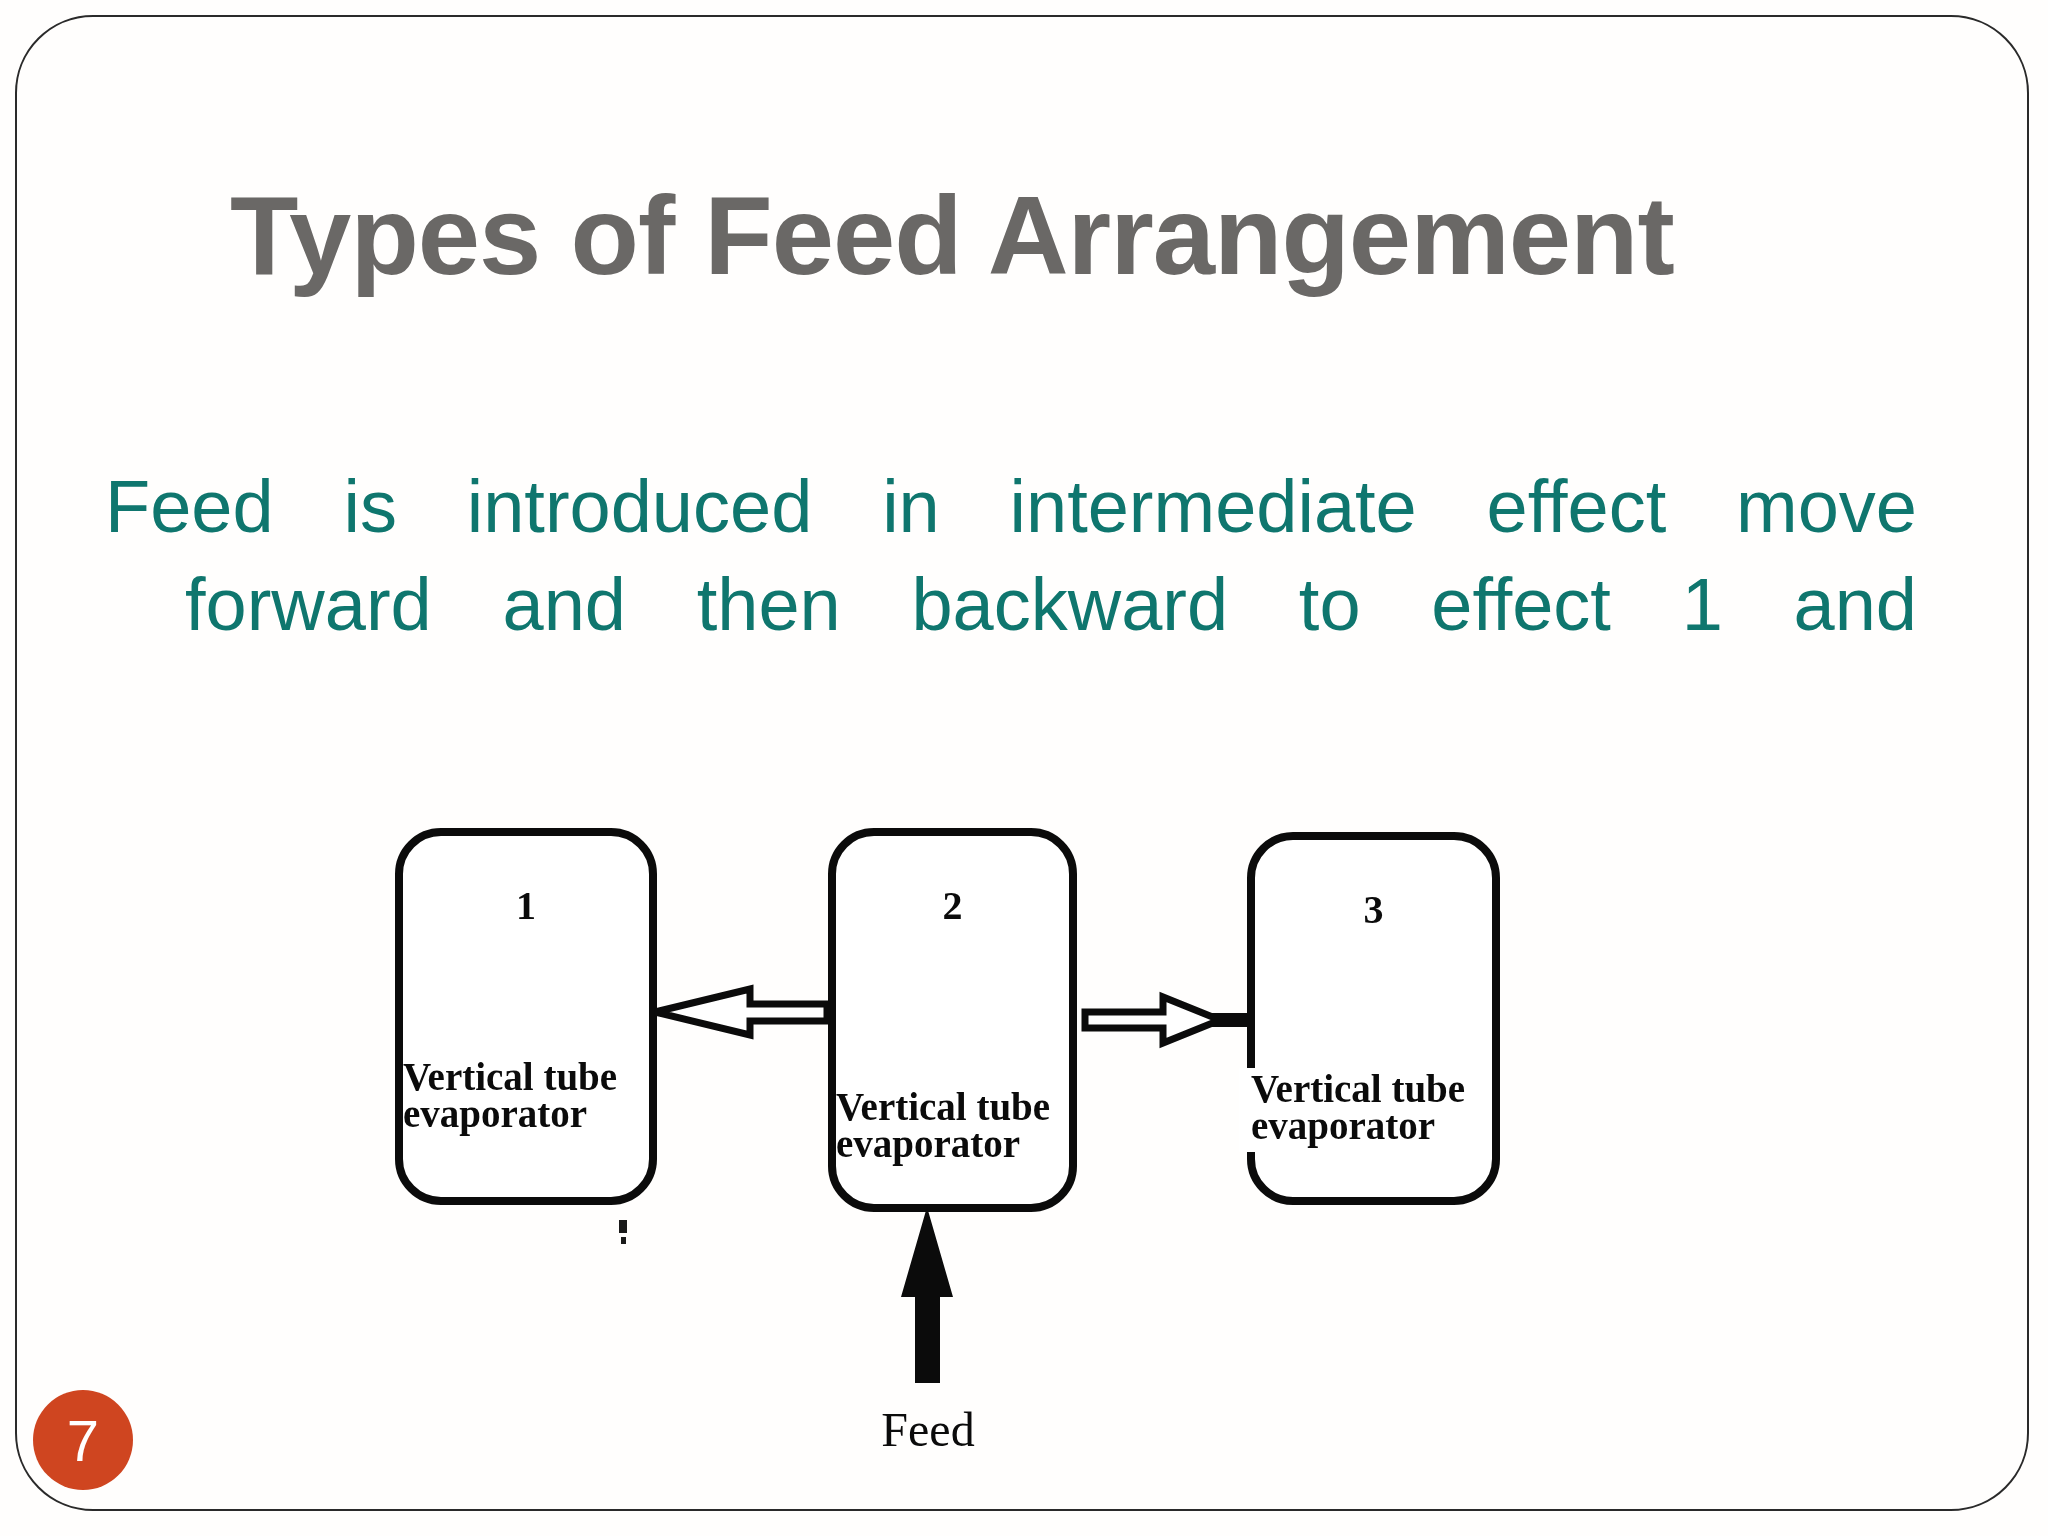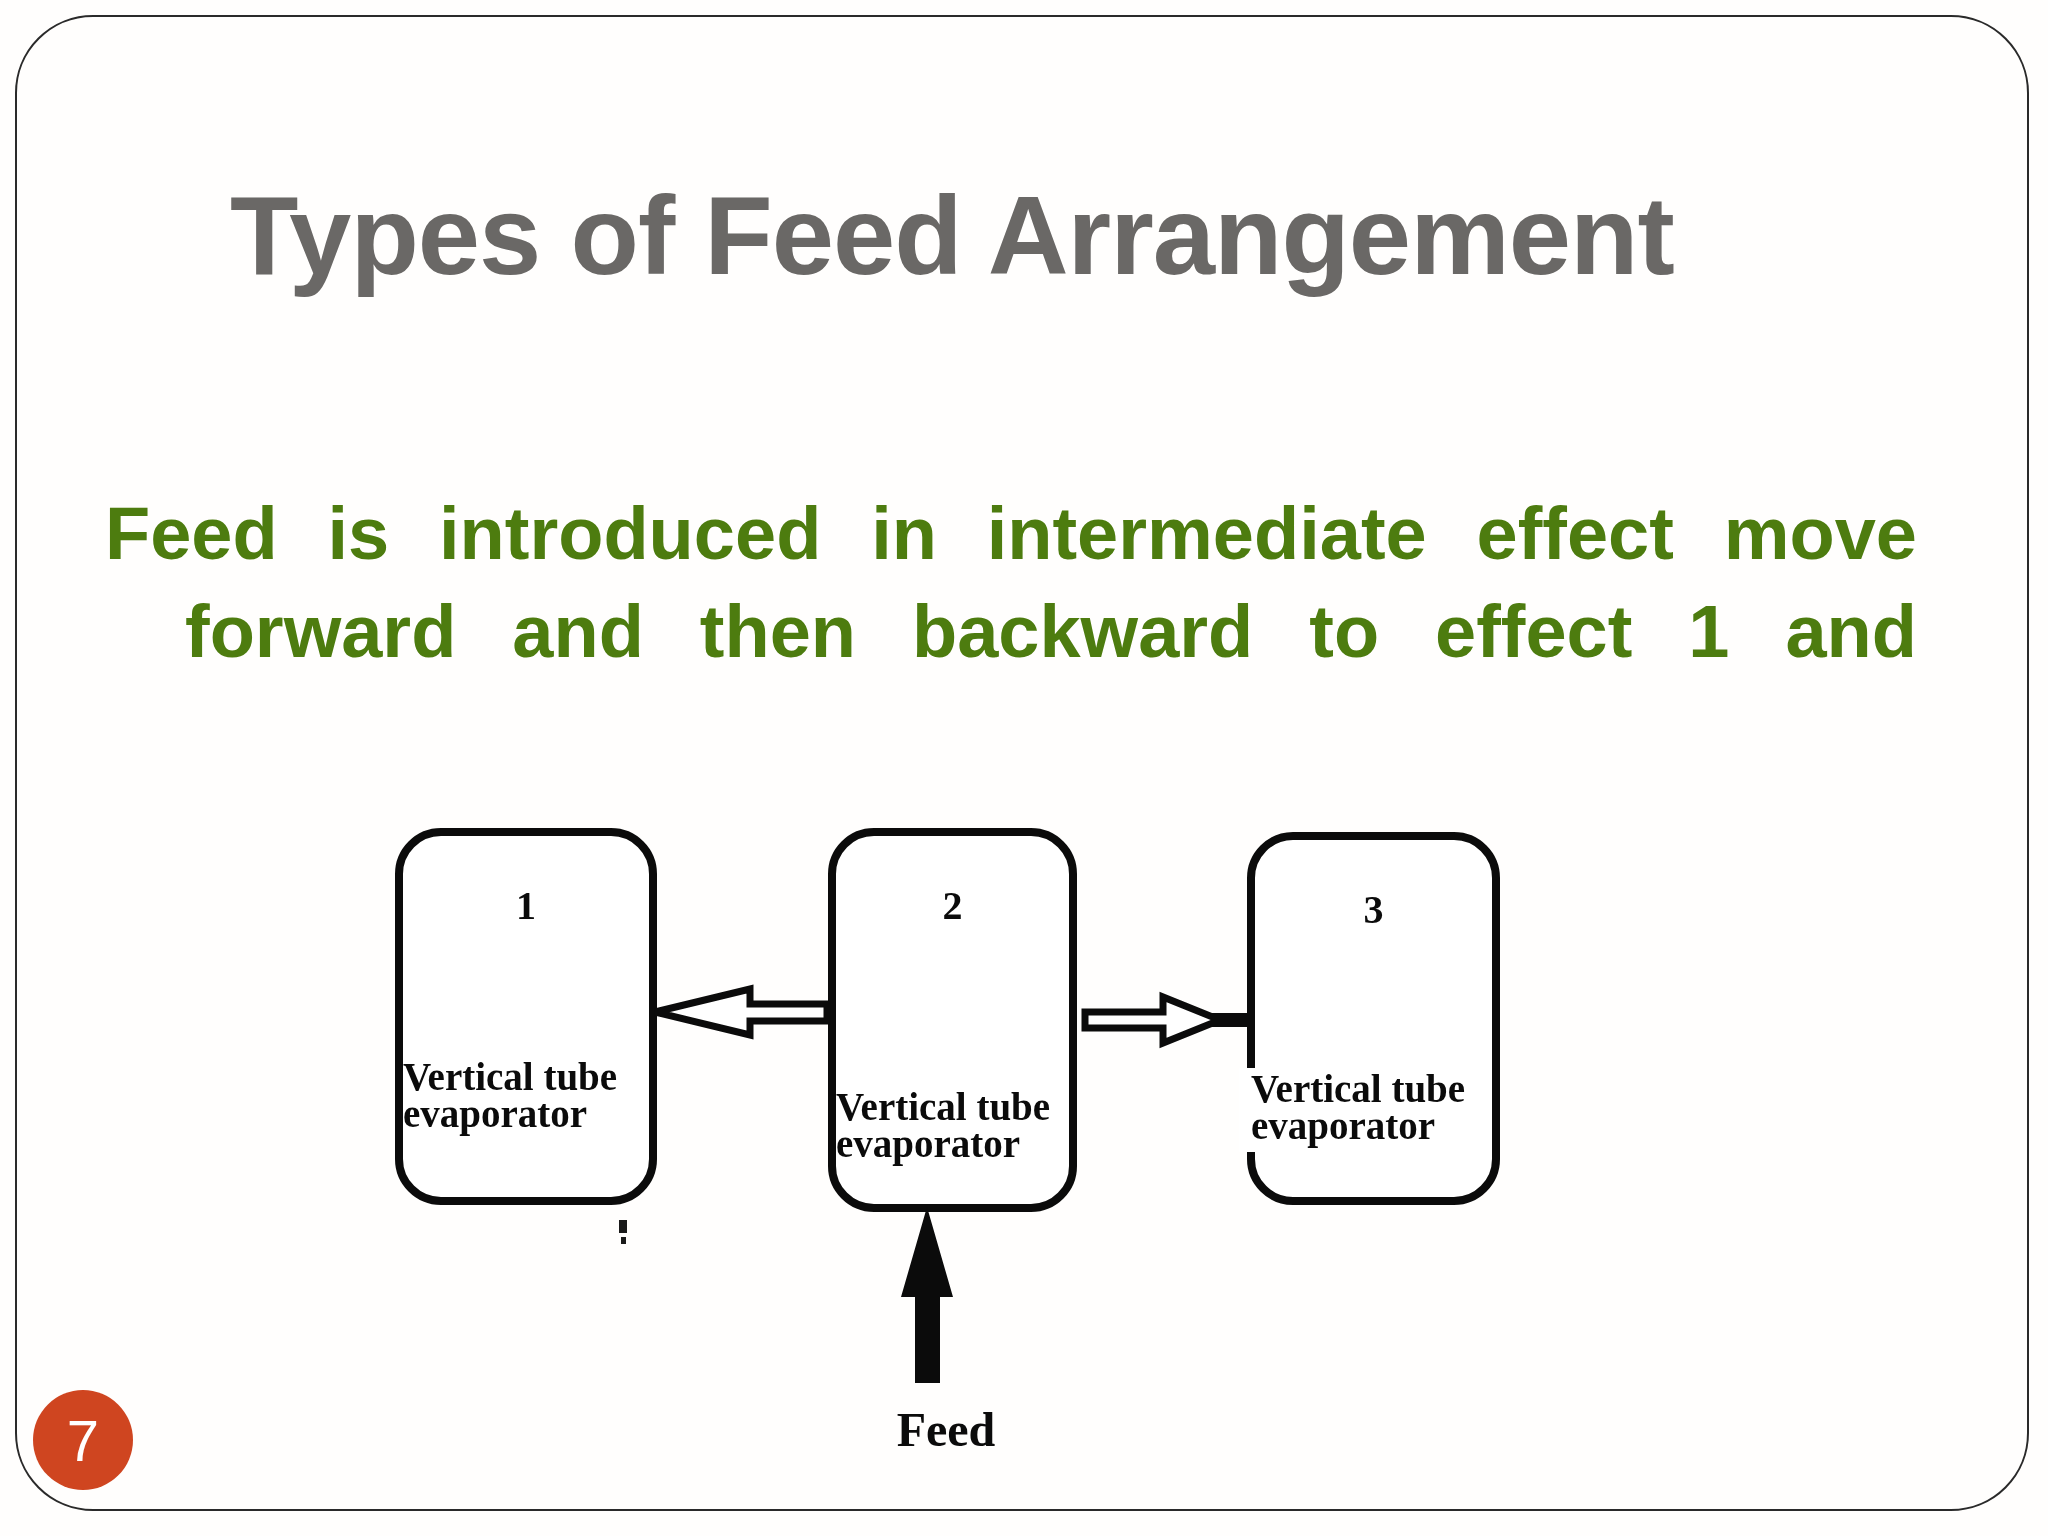--- a/index.html
+++ b/index.html
@@ -17,22 +17,22 @@
     position:absolute; left:230px; top:172px;
     font-size:112px; font-weight:bold; color:#6a6866;
     letter-spacing:-1px; white-space:nowrap; line-height:1.15;
   }
   .section-heading {
     position:absolute; left:106px; top:342px;
     font-size:82px; font-weight:bold; color:#8cc843;
     white-space:nowrap; line-height:1.0;
   }
   .body-par {
-    position:absolute; left:105px; top:485px; width:1812px;
-    font-size:74px; font-weight:bold; color:#4d7c0f; line-height:98px;
+    position:absolute; left:105px; top:458px; width:1812px;
+    font-size:74px; font-weight:normal; color:#0f766e; line-height:98px;
   }
   .body-par .jl { text-align:justify; text-align-last:justify; }
   .body-par .indent { margin-left:80px; }
 
   .evap-box {
     position:absolute; box-sizing:border-box;
     border:8px solid #0b0b0b; border-radius:46px; background:#ffffff;
   }
   .box-num {
     margin-top:46px; text-align:center;
@@ -40,22 +40,22 @@
     font-size:40px; color:#0b0b0b;
   }
   .evap-label {
     position:absolute; font-family:"Liberation Serif", serif;
     font-weight:bold; font-size:39px; line-height:37px; color:#0b0b0b;
     white-space:nowrap; z-index:3;
   }
   .overlay { position:absolute; left:0; top:0; width:2048px; height:1536px; z-index:2; }
   .feed-label {
     position:absolute; left:928px; top:1402px; transform:translateX(-50%);
-    font-family:"Liberation Serif", serif; font-weight:bold;
-    font-size:48px; color:#0b0b0b; z-index:3;margin-left:18px;
+    font-family:"Liberation Serif", serif; font-weight:normal;
+    font-size:48px; color:#0b0b0b; z-index:3;
   }
   .page-badge {
     position:absolute; left:33px; top:1390px; width:100px; height:100px;
     border-radius:50%; background:#cf4520;
     display:flex; align-items:center; justify-content:center; z-index:4;
   }
   .page-badge span { color:#ffffff; font-size:58px; font-weight:400; }
 </style>
 </head>
 <body>

